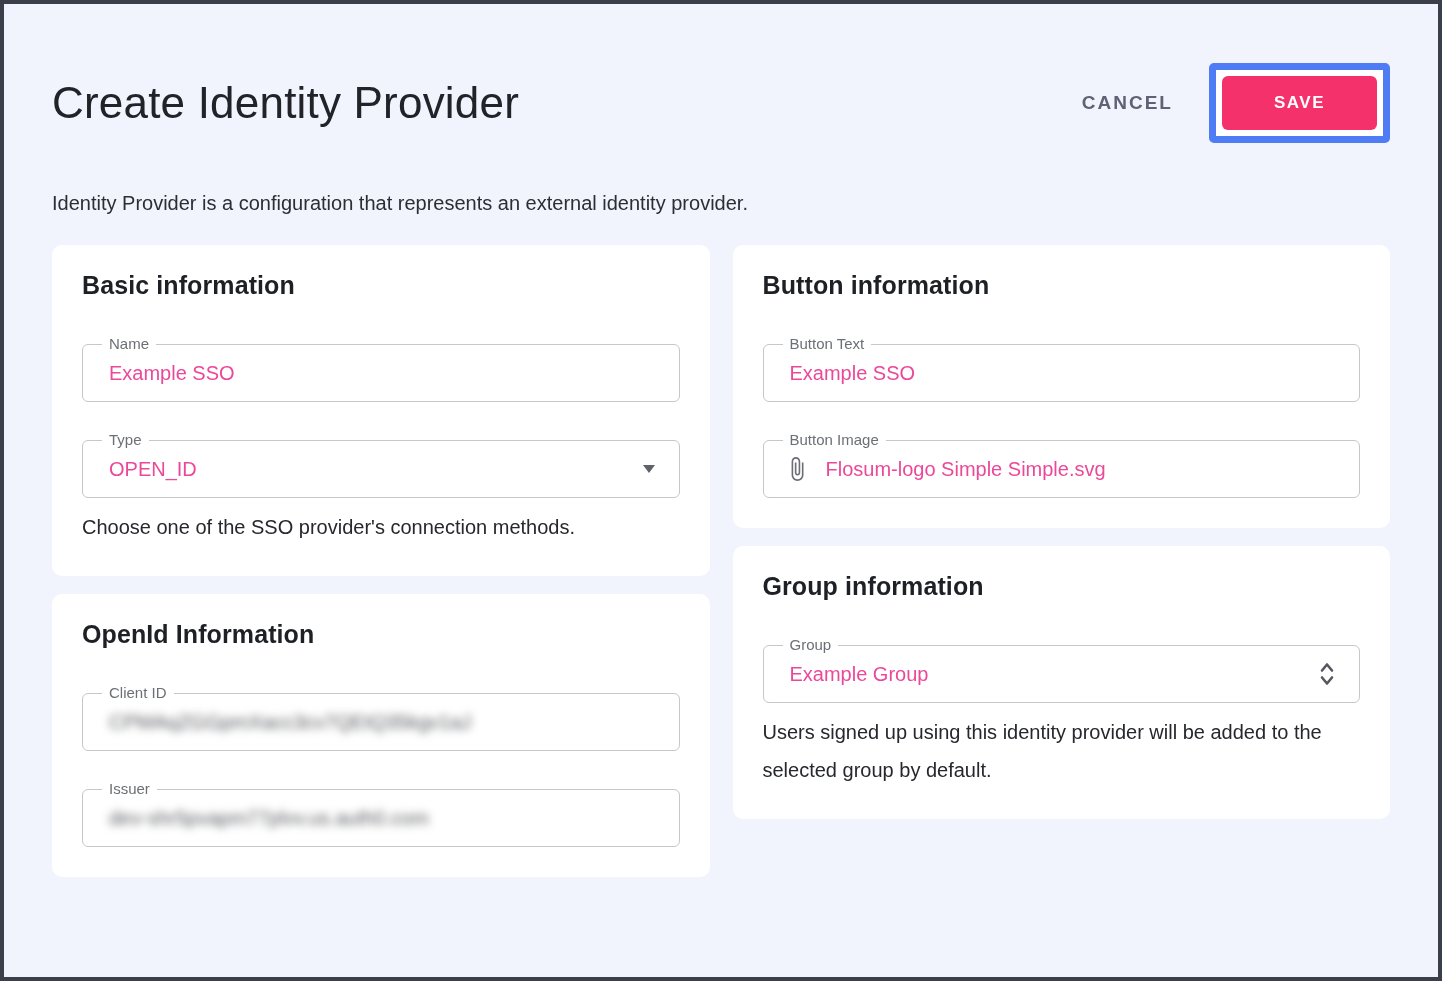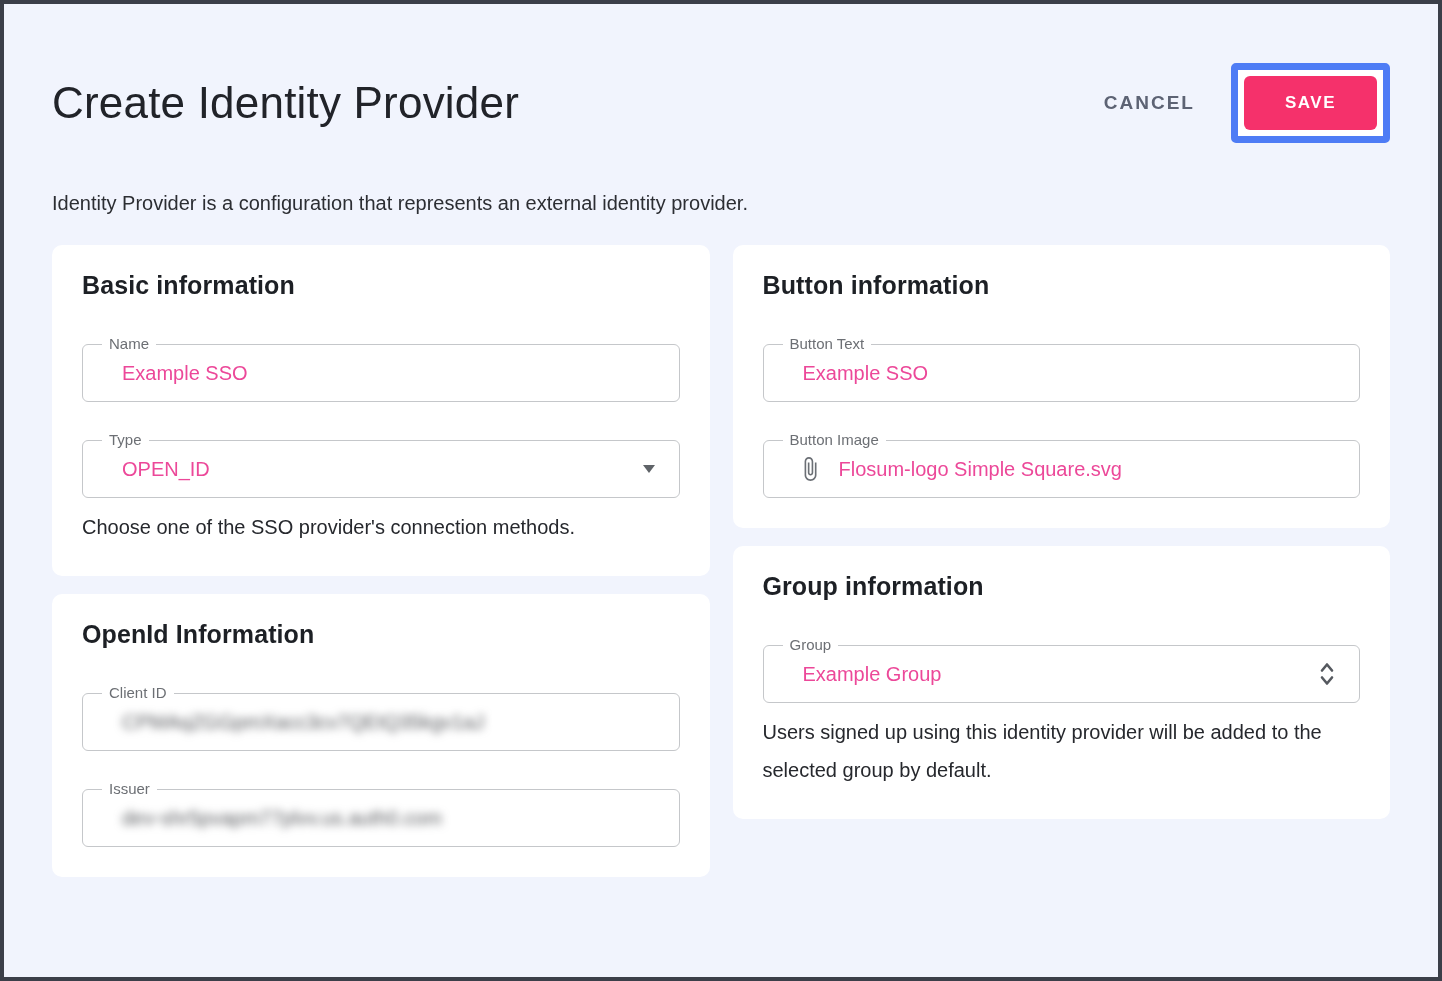--- a/index.html
+++ b/index.html
@@ -46,21 +46,21 @@
   }
   .save-btn {
     background: #f5316b;
     color: #ffffff;
     border: none;
     border-radius: 6px;
     font-family: inherit;
     font-size: 17px;
     font-weight: 700;
     letter-spacing: 1.5px;
-    padding: 17px 41px;
+    padding: 17px 52px;
     cursor: pointer;
   }
 
   
   .subtitle {
     margin-top: 46px;
     font-size: 20px;
     color: #2c2e33;
   }
 
@@ -88,21 +88,21 @@
 
   
   .field {
     position: relative;
     height: 58px;
     border: 1px solid #c5c7ca;
     border-radius: 6px;
     background: #ffffff;
     display: flex;
     align-items: center;
-    padding: 0 39px;
+    padding: 0 26px;
     cursor: text;
   }
   .field + .field { margin-top: 38px; }
   .flabel {
     position: absolute;
     top: -11px;
     left: 19px;
     background: #ffffff;
     padding: 0 7px;
     font-size: 15px;
@@ -204,21 +204,21 @@
           <span class="fvalue">Example SSO</span>
         </div>
 
         <div class="field">
           <span class="flabel">Button Image</span>
           <span class="clip-icon">
             <svg width="26" height="32" viewBox="0 0 24 24" fill="#6b6f75">
               <path d="M16.5 6v11.5c0 2.21-1.79 4-4 4s-4-1.79-4-4V5c0-1.38 1.12-2.5 2.5-2.5s2.5 1.12 2.5 2.5v10.5c0 .55-.45 1-1 1s-1-.45-1-1V6H10v9.5c0 1.38 1.12 2.5 2.5 2.5s2.5-1.12 2.5-2.5V5c0-2.21-1.79-4-4-4S7 2.79 7 5v12.5c0 3.04 2.46 5.5 5.5 5.5s5.5-2.46 5.5-5.5V6h-1.5z"></path>
             </svg>
           </span>
-          <span class="fvalue">Flosum-logo Simple Square.svg</span>
+          <span class="fvalue">Flosum-logo Simple Simple.svg</span>
         </div>
       </section>
 
       <section class="card">
         <h2 class="card-title">Group information</h2>
 
         <div class="field">
           <span class="flabel">Group</span>
           <span class="fvalue">Example Group</span>
           <span class="select-arrow">

